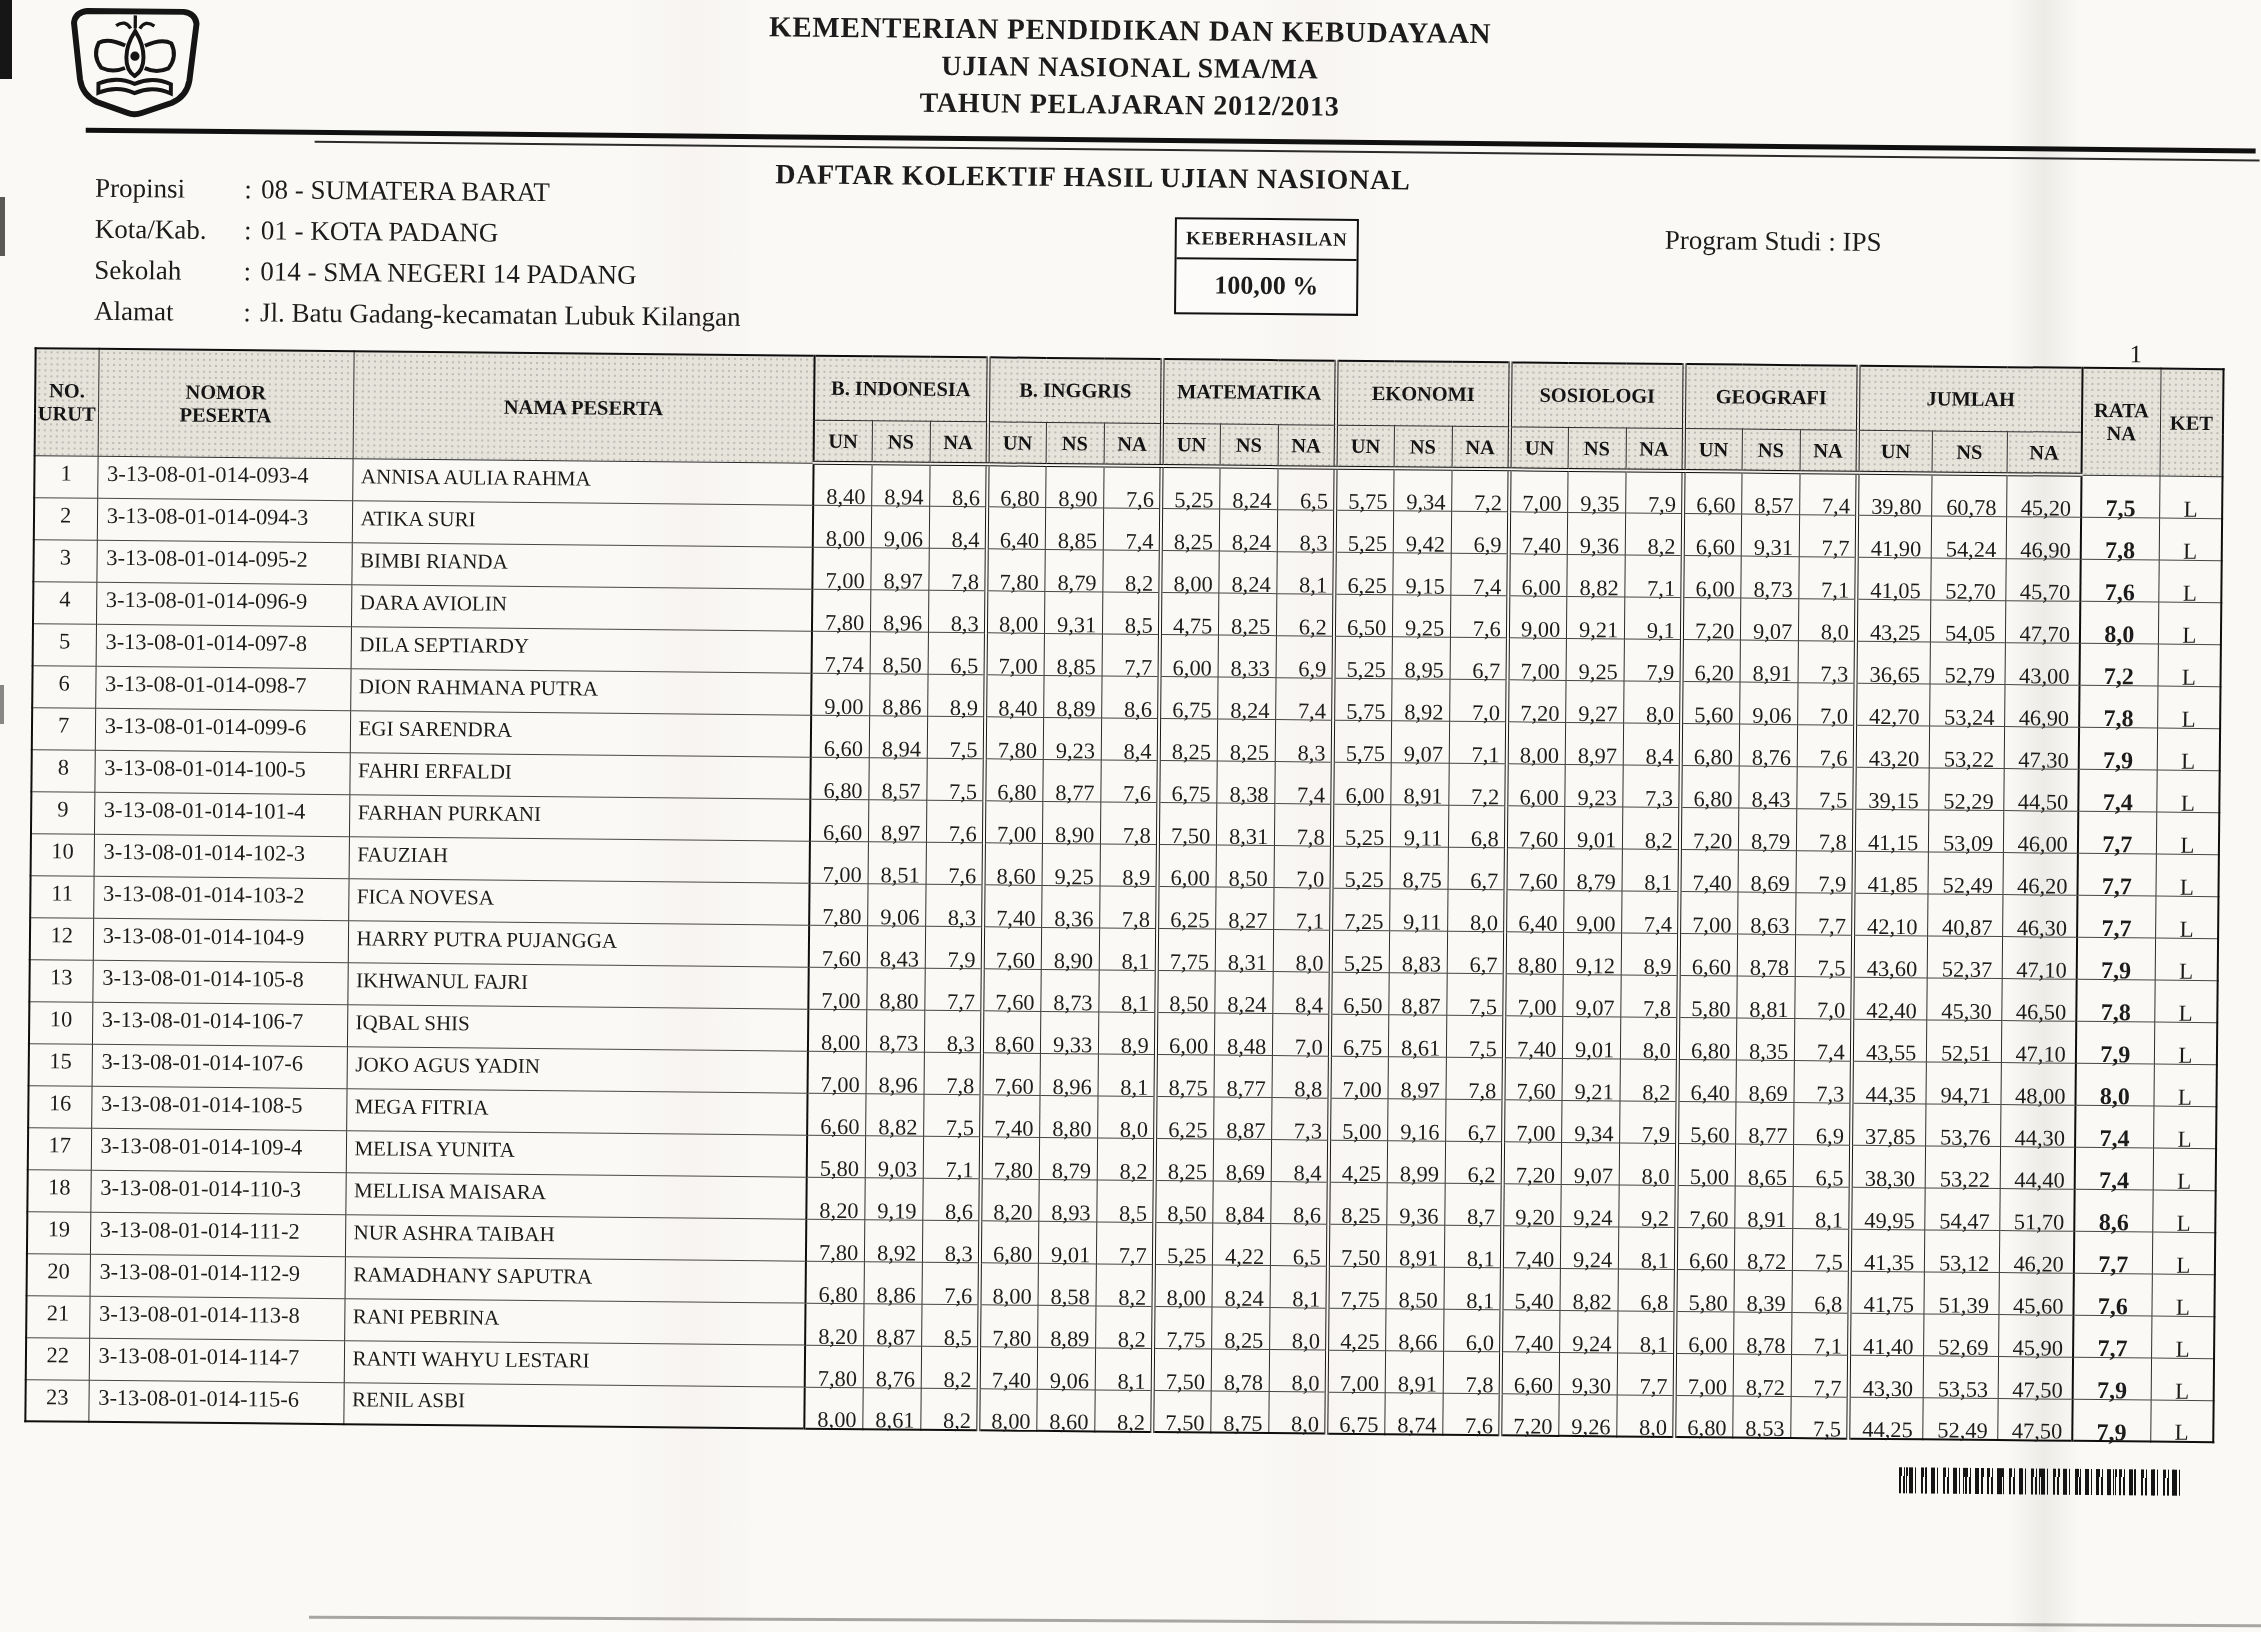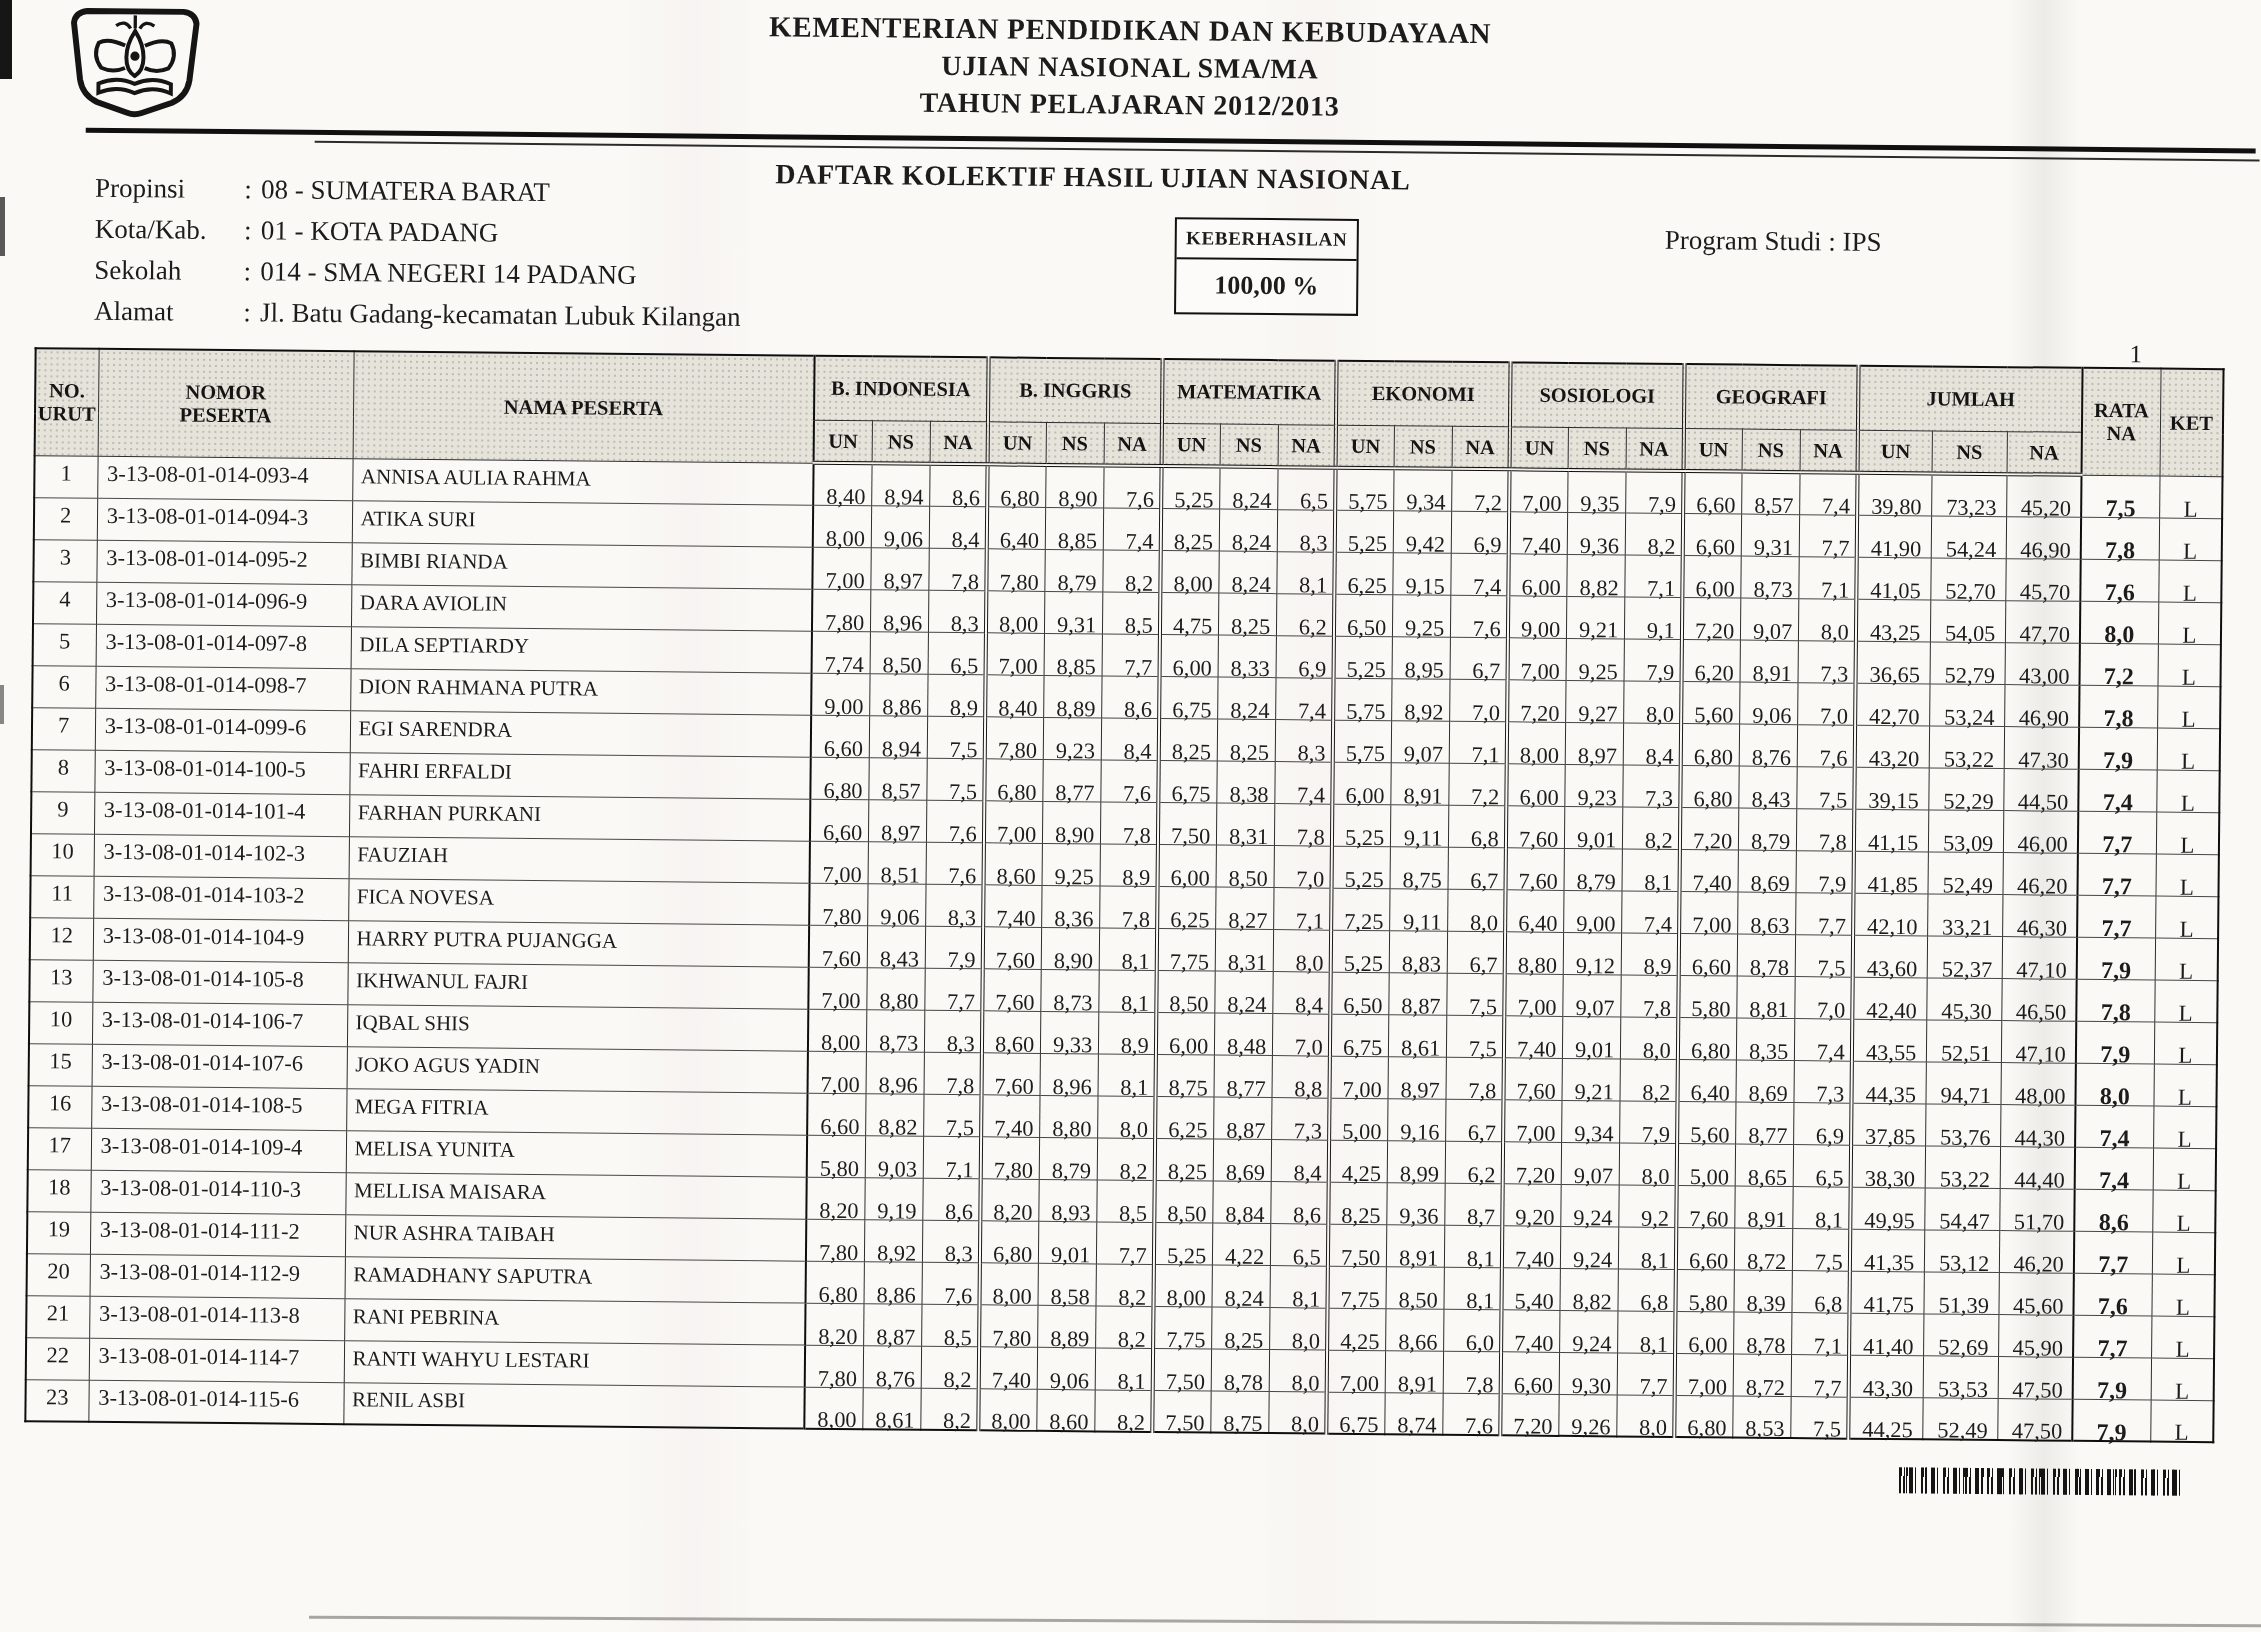--- a/index.html
+++ b/index.html
@@ -227,21 +227,21 @@
             <td class="score group-start"><span class="shift">5,75</span></td>
             <td class="score"><span class="shift">9,34</span></td>
             <td class="score"><span class="shift">7,2</span></td>
             <td class="score group-start"><span class="shift">7,00</span></td>
             <td class="score"><span class="shift">9,35</span></td>
             <td class="score"><span class="shift">7,9</span></td>
             <td class="score group-start"><span class="shift">6,60</span></td>
             <td class="score"><span class="shift">8,57</span></td>
             <td class="score"><span class="shift">7,4</span></td>
             <td class="jml group-start"><span class="shift">39,80</span></td>
-            <td class="jml"><span class="shift">73,23</span></td>
+            <td class="jml"><span class="shift">60,78</span></td>
             <td class="jml"><span class="shift">45,20</span></td>
             <td class="rata rata-sep"><span class="shift">7,5</span></td>
             <td class="ket"><span class="shift">L</span></td>
           </tr>
           <tr>
             <td class="no">2</td>
             <td class="nomor">3-13-08-01-014-094-3</td>
             <td class="nama">ATIKA SURI</td>
             <td class="score nama-sep"><span class="shift">8,00</span></td>
             <td class="score"><span class="shift">9,06</span></td>
@@ -507,21 +507,21 @@
             <td class="score group-start"><span class="shift">7,25</span></td>
             <td class="score"><span class="shift">9,11</span></td>
             <td class="score"><span class="shift">8,0</span></td>
             <td class="score group-start"><span class="shift">6,40</span></td>
             <td class="score"><span class="shift">9,00</span></td>
             <td class="score"><span class="shift">7,4</span></td>
             <td class="score group-start"><span class="shift">7,00</span></td>
             <td class="score"><span class="shift">8,63</span></td>
             <td class="score"><span class="shift">7,7</span></td>
             <td class="jml group-start"><span class="shift">42,10</span></td>
-            <td class="jml"><span class="shift">33,21</span></td>
+            <td class="jml"><span class="shift">40,87</span></td>
             <td class="jml"><span class="shift">46,30</span></td>
             <td class="rata rata-sep"><span class="shift">7,7</span></td>
             <td class="ket"><span class="shift">L</span></td>
           </tr>
           <tr>
             <td class="no">12</td>
             <td class="nomor">3-13-08-01-014-104-9</td>
             <td class="nama">HARRY PUTRA PUJANGGA</td>
             <td class="score nama-sep"><span class="shift">7,60</span></td>
             <td class="score"><span class="shift">8,43</span></td>

